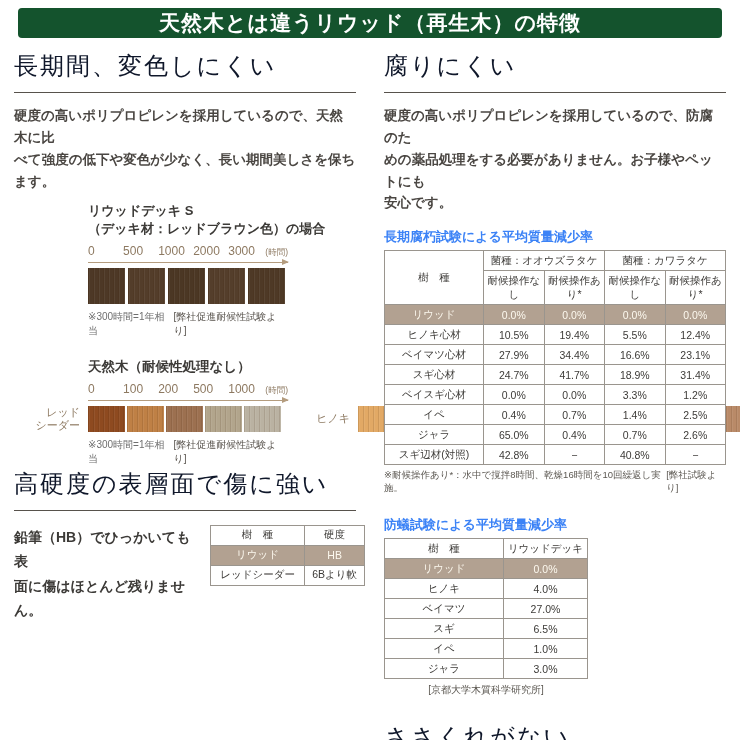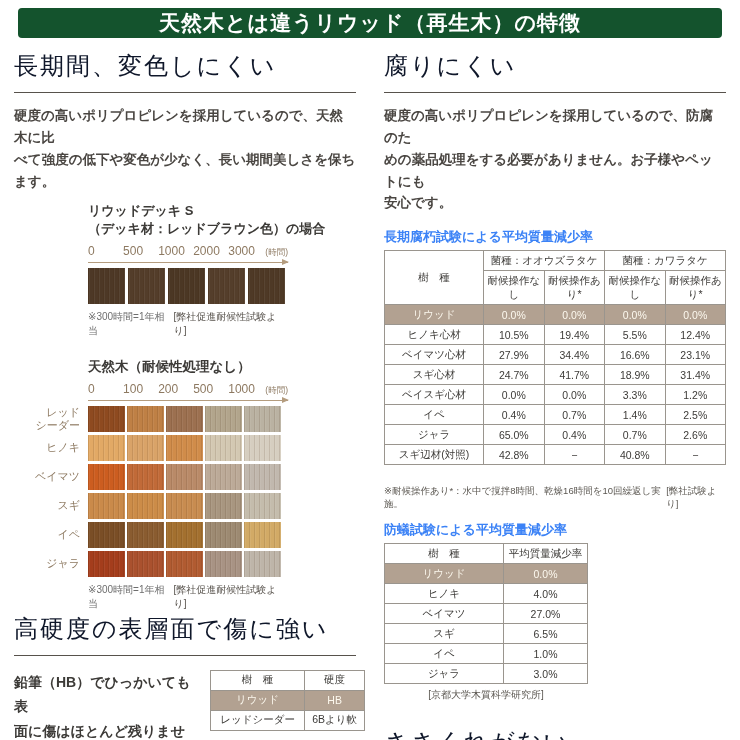--- a/index.html
+++ b/index.html
@@ -25,39 +25,39 @@
   .unit{font-size:8.5px;color:#8d7961;margin-left:2px;white-space:nowrap;}
   .arrow{position:relative;height:1px;background:#b49c7e;margin:3px 0 5px;}
   .arrow:after{content:"";position:absolute;right:-1px;top:-3px;border-left:7px solid #b49c7e;
                border-top:3.5px solid transparent;border-bottom:3.5px solid transparent;}
   
   .swrow{display:flex;gap:3px;margin-left:74px;}
   .sw{width:37px;}
   .sw.big{height:36px;}
   .sw.small{height:26px;}
   .grain{background-image:repeating-linear-gradient(90deg,rgba(60,30,5,.12) 0 1px,rgba(255,255,255,.06) 1px 2px,transparent 2px 5px);}
-  .grid{display:flex;flex-direction:column;gap:3px;}
+  .grid{display:flex;flex-direction:row;gap:3px;}
   .grow{display:flex;gap:2px;align-items:center;}
   .glabel{width:66px;margin-right:6px;text-align:right;font-size:11px;color:#8d7961;
           line-height:1.2;white-space:pre-line;flex:none;}
   .grow .sw{flex:none;}
   .notes{display:flex;justify-content:space-between;width:200px;margin:6px 0 0 74px;
          font-size:10px;color:#6e6e6e;align-items:center;}
   .notes .src{color:#57524c;}
   
   table{border-collapse:collapse;background:#fff;}
   th,td{border:1px solid #9a958e;font-weight:normal;text-align:center;padding:2.5px 3px;
         font-size:10.5px;color:#3c3a37;}
   th{font-weight:normal;}
   table{border:1px solid #555149;}
   tr.hl td{background:#b2a191;color:#fdf9ef;}
   .dtable{width:100%;table-layout:fixed;margin-top:4px;}
   .dtable .sp{width:27%;}
   .table-title{font-size:13px;font-weight:bold;color:#3b82f6;margin:14px 0 2px;}
-  .tnote{display:flex;justify-content:space-between;font-size:9.5px;color:#5c5852;margin-top:20px;}
+  .tnote{display:flex;justify-content:space-between;font-size:9.5px;color:#5c5852;margin-top:4px;}
   .ttable{width:204px;margin-top:4px;}
   .ttable td:first-child,.ttable th:first-child{width:112px;}
   .tsource{width:204px;text-align:center;font-size:10px;color:#5c5852;margin-top:4px;}
   
   .scratch{display:flex;gap:10px;margin-top:2px;}
   .scratch-left{width:186px;flex:none;}
   .scratch-text{font-size:14px;font-weight:bold;line-height:1.75;color:#3c3a37;
                 white-space:pre-line;margin:2px 0 10px;}
   .htable{width:155px;}
   .scratch-right{margin-left:auto;padding-top:2px;}
@@ -284,26 +284,26 @@
             <td>40.8%</td>
             <td>−</td>
           </tr>
         </tbody>
     </table>
     <div class="tnote">
       <span>※耐候操作あり*：水中で撹拌8時間、乾燥16時間を10回繰返し実施。</span>
       <span>[弊社試験より]</span>
     </div>
 
-    <div class="table-title" style="margin-top:10px;">防蟻試験による平均質量減少率</div>
+    <div class="table-title" style="margin-top:21px;">防蟻試験による平均質量減少率</div>
     <table class="ttable">
       <thead>
         <tr>
           <th>樹　種</th>
-          <th>平均質量減少率</th>
+          <th>リウッドデッキ</th>
         </tr>
       </thead>
       <tbody>
           <tr class="hl">
             <td>リウッド</td>
             <td>0.0%</td>
           </tr>
           <tr>
             <td>ヒノキ</td>
             <td>4.0%</td>

